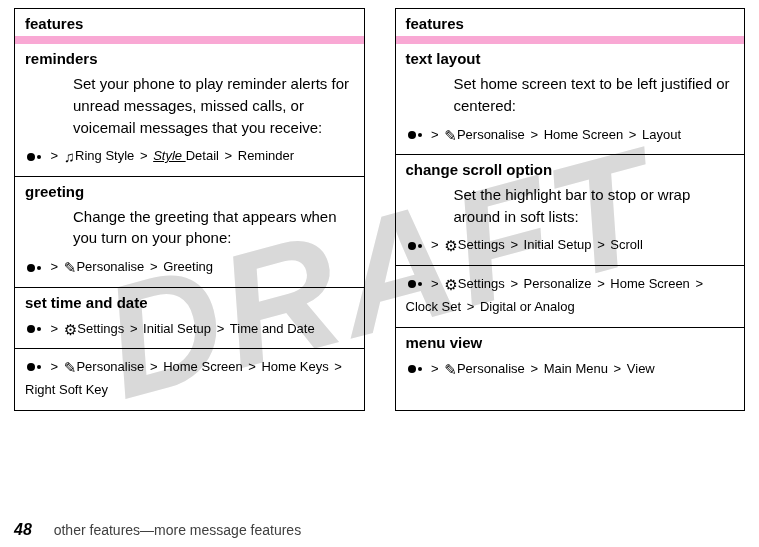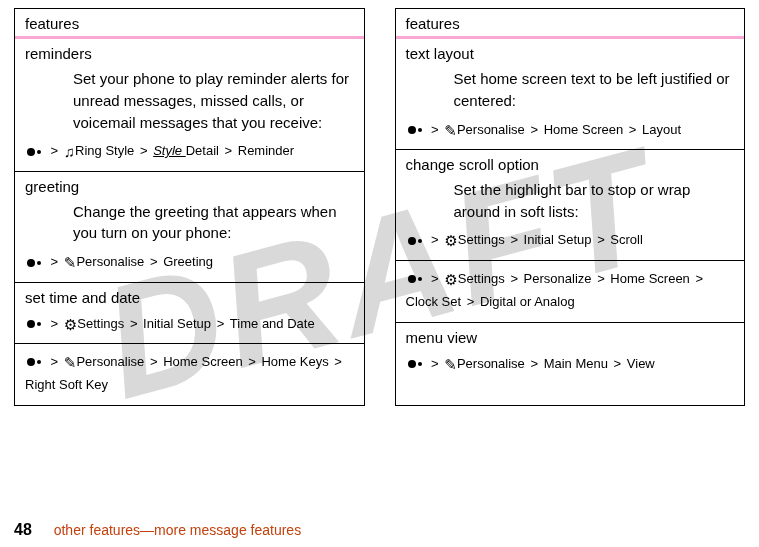--- a/index.html
+++ b/index.html
@@ -39,27 +39,27 @@
     flex: 1;
     border: 1.5px solid #000;
   }
   .cell {
     padding: 6px 10px 8px 10px;
   }
   .col .cell + .cell {
     border-top: 1.5px solid #000;
   }
   .feat-header {
-    border-bottom: 3px solid #f9a8d4;
-    font-weight: 400;
+    border-bottom: 8px solid #f9a8d4;
+    font-weight: 700;
     font-size: 15px;
     padding: 6px 10px 4px 10px;
   }
   .title {
-    font-weight: 400;
+    font-weight: 700;
     font-size: 15px;
     margin-bottom: 6px;
   }
   .desc {
     font-size: 15px;
     line-height: 1.45;
     margin-bottom: 6px;
     margin-left: 48px;
   }
   .path {
@@ -121,23 +121,24 @@
     position:absolute;
     bottom:8px;
     left:14px;
     z-index:1;
     font-size:14px;
   }
   .pg {
     font-weight:700;
     font-size:16px;
     margin-right:18px;
+    font-style:italic;
   }
   .foot-link {
-    color:#c2410c;
+    color:#404040;
   }
 </style>
 </head>
 <body>
 
 <div class="watermark">DRAFT</div>
 
 <div class="page">
   <div class="col">
     <div class="feat-header">features</div>

